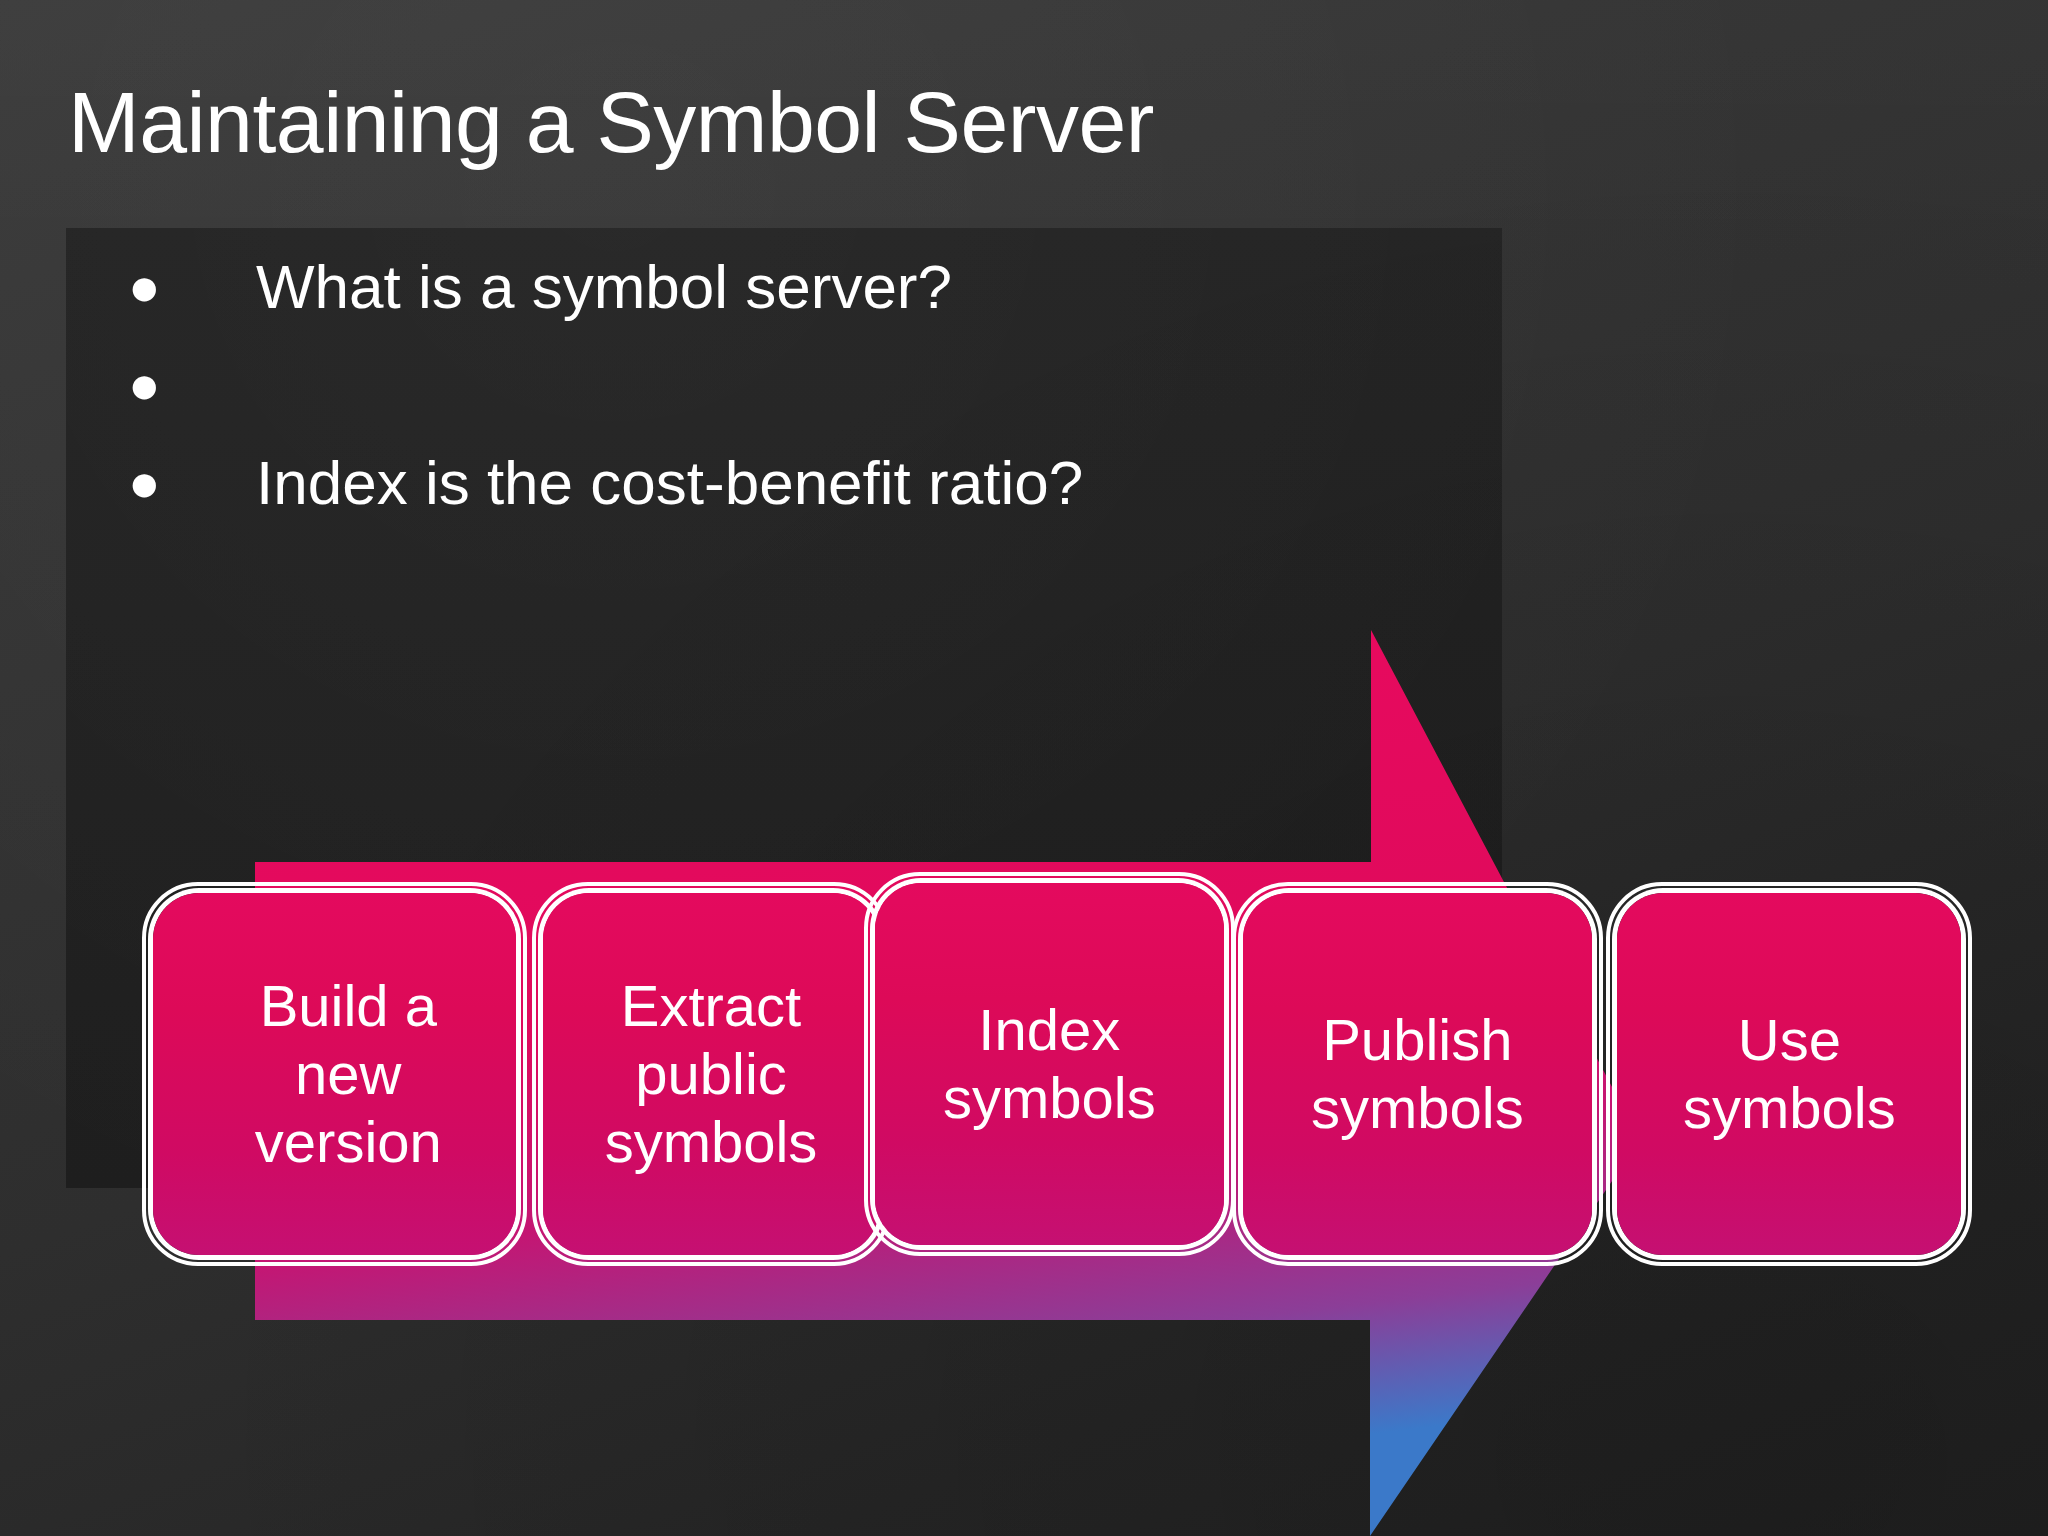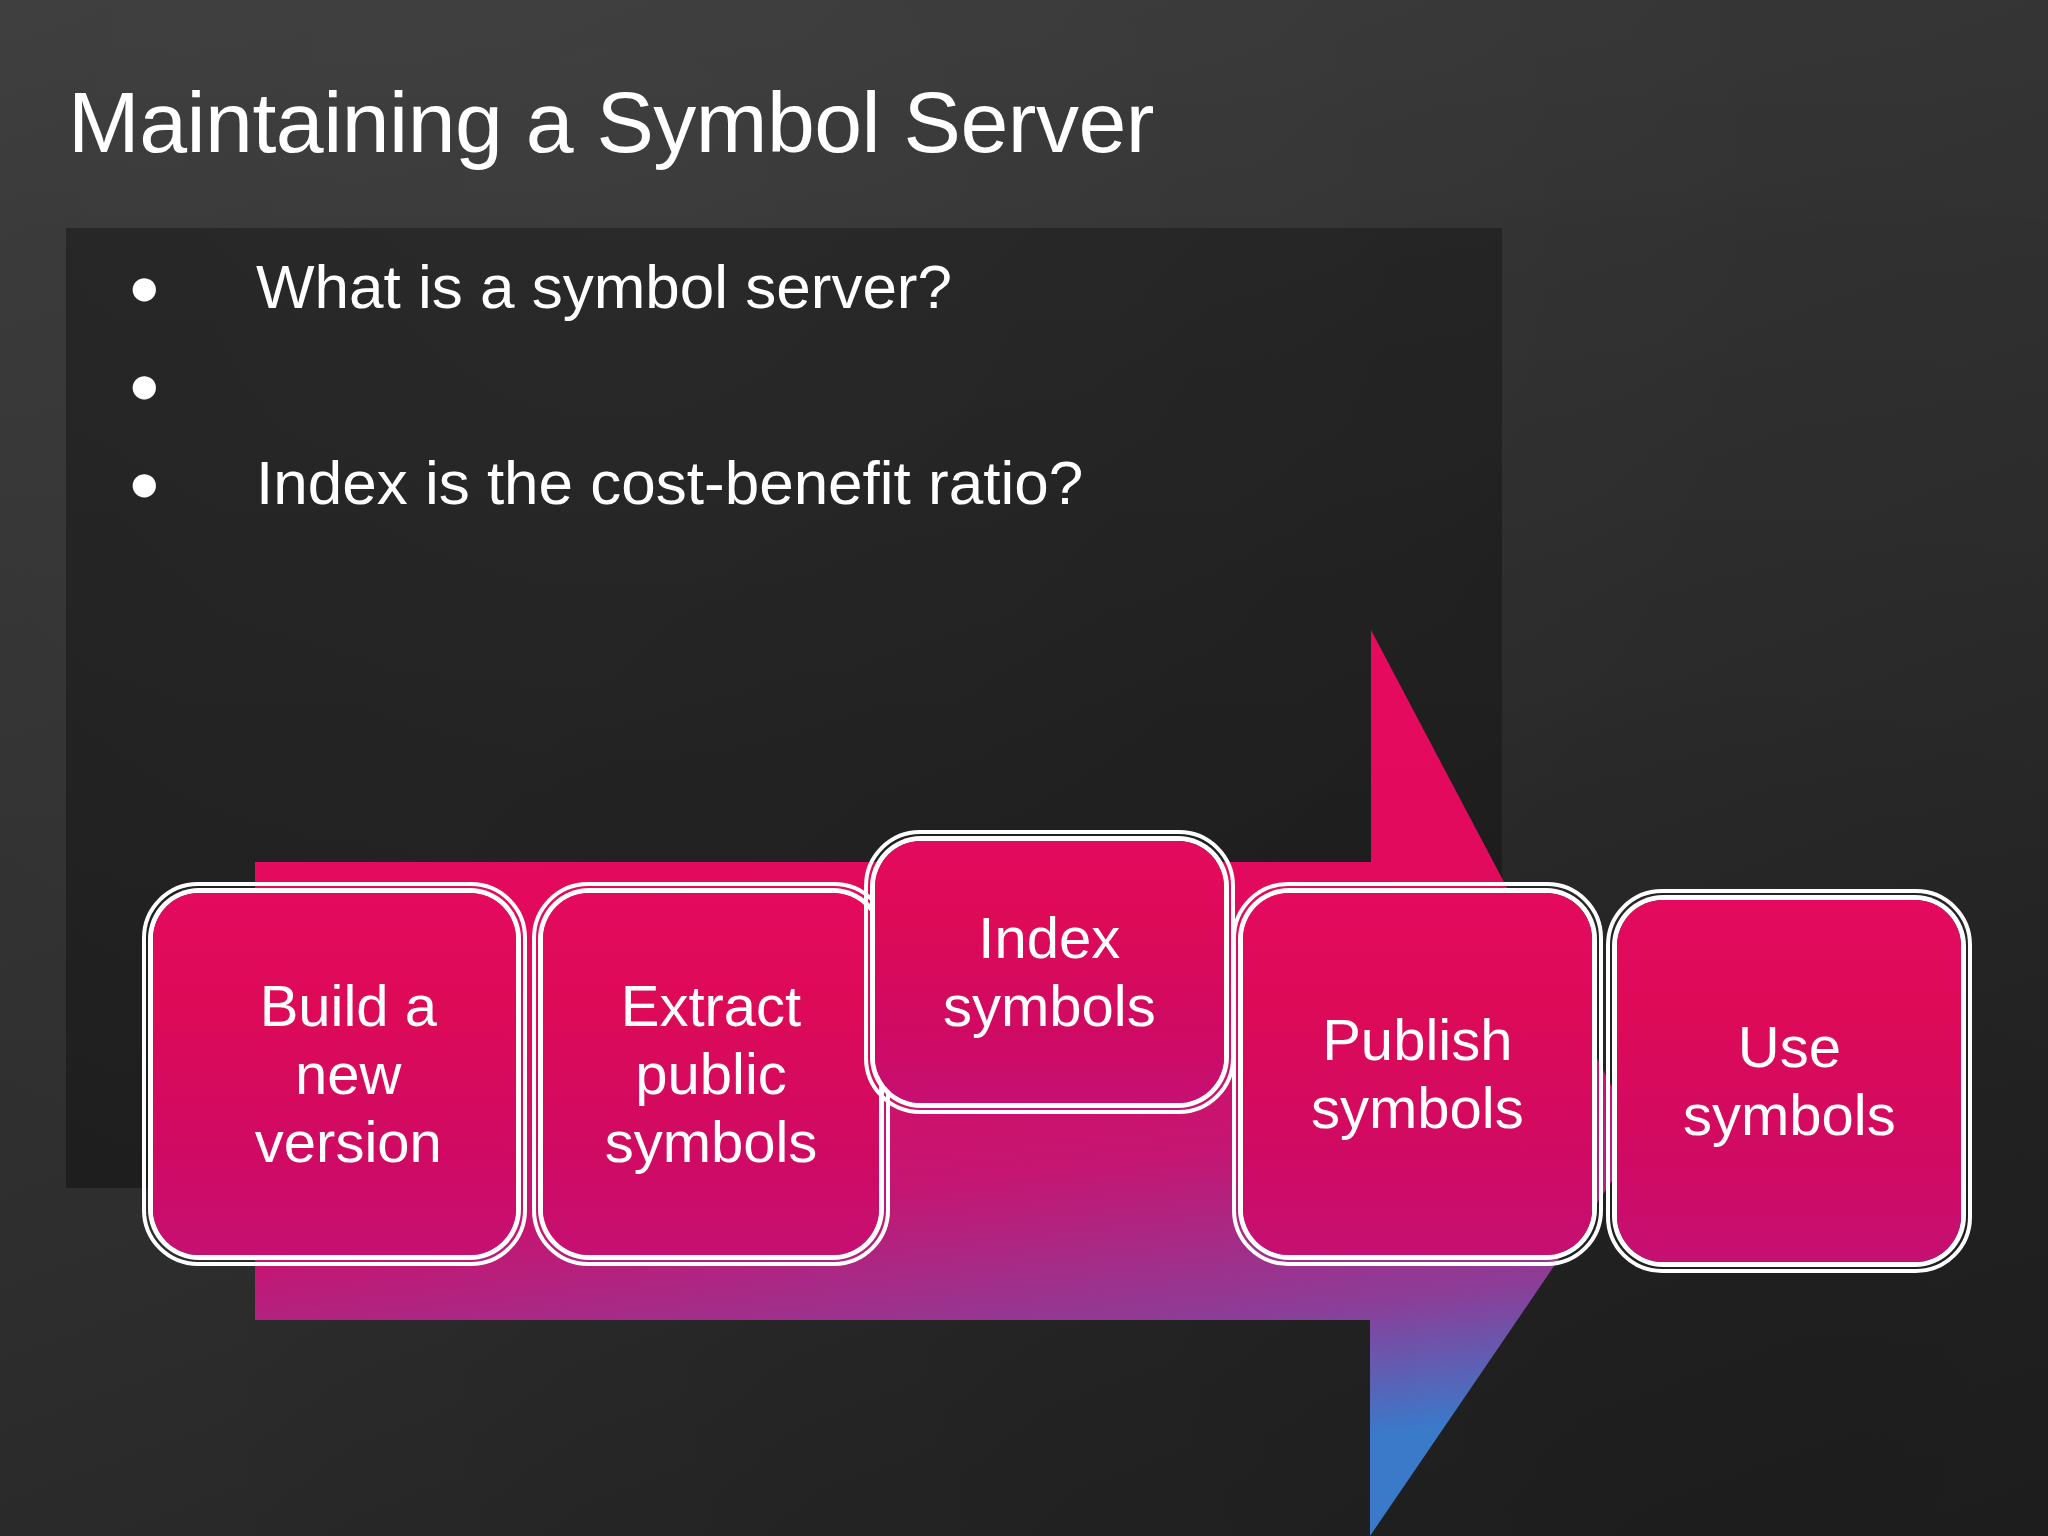--- a/index.html
+++ b/index.html
@@ -142,21 +142,21 @@
     position: relative;
     z-index: 2;
     padding: 0 10px;
     white-space: pre-line;
   }
 
   #box-0 { left: 115px;  width: 252px; }
   #box-1 { left: 381px;  width: 252px; margin-left: 35px; }
   #box-2 { left: 656px;  width: 262px; }
   #box-3 { left: 932px;  width: 262px; }
-  #box-4 { left: 1213px; width: 258px; margin-top: 7px; }
+  #box-4 { left: 1213px; width: 258px; }
 </style>
 </head>
 <body>
 
 <div id="slide">
 
   <h1 id="title">Maintaining a Symbol Server</h1>
 
   <div id="content-panel"></div>
 
@@ -191,21 +191,21 @@
     <div class="proc-box" id="box-0" style="left: 153.333px; width: 336px; top: 893px; height: 362px; padding-left: 27px;">
       <span class="proc-label">Build a
 new
 version</span>
     </div>
     <div class="proc-box" id="box-1" style="left: 508px; width: 336px; top: 893px; height: 362px;">
       <span class="proc-label">Extract
 public
 symbols</span>
     </div>
-    <div class="proc-box" id="box-2" style="left: 874.667px; width: 349.333px; top: 841px; height: 262px; justify-content: center;">
+    <div class="proc-box" id="box-2" style="left: 874.667px; width: 349.333px; top: 883px; height: 362px; justify-content: center;">
       <span class="proc-label">Index
 symbols</span>
     </div>
     <div class="proc-box" id="box-3" style="left: 1242.67px; width: 349.333px; top: 893px; height: 362px;">
       <span class="proc-label">Publish
 symbols</span>
     </div>
     <div class="proc-box" id="box-4" style="left: 1617.33px; width: 344px; top: 893px; height: 362px;">
       <span class="proc-label">Use
 symbols</span>

